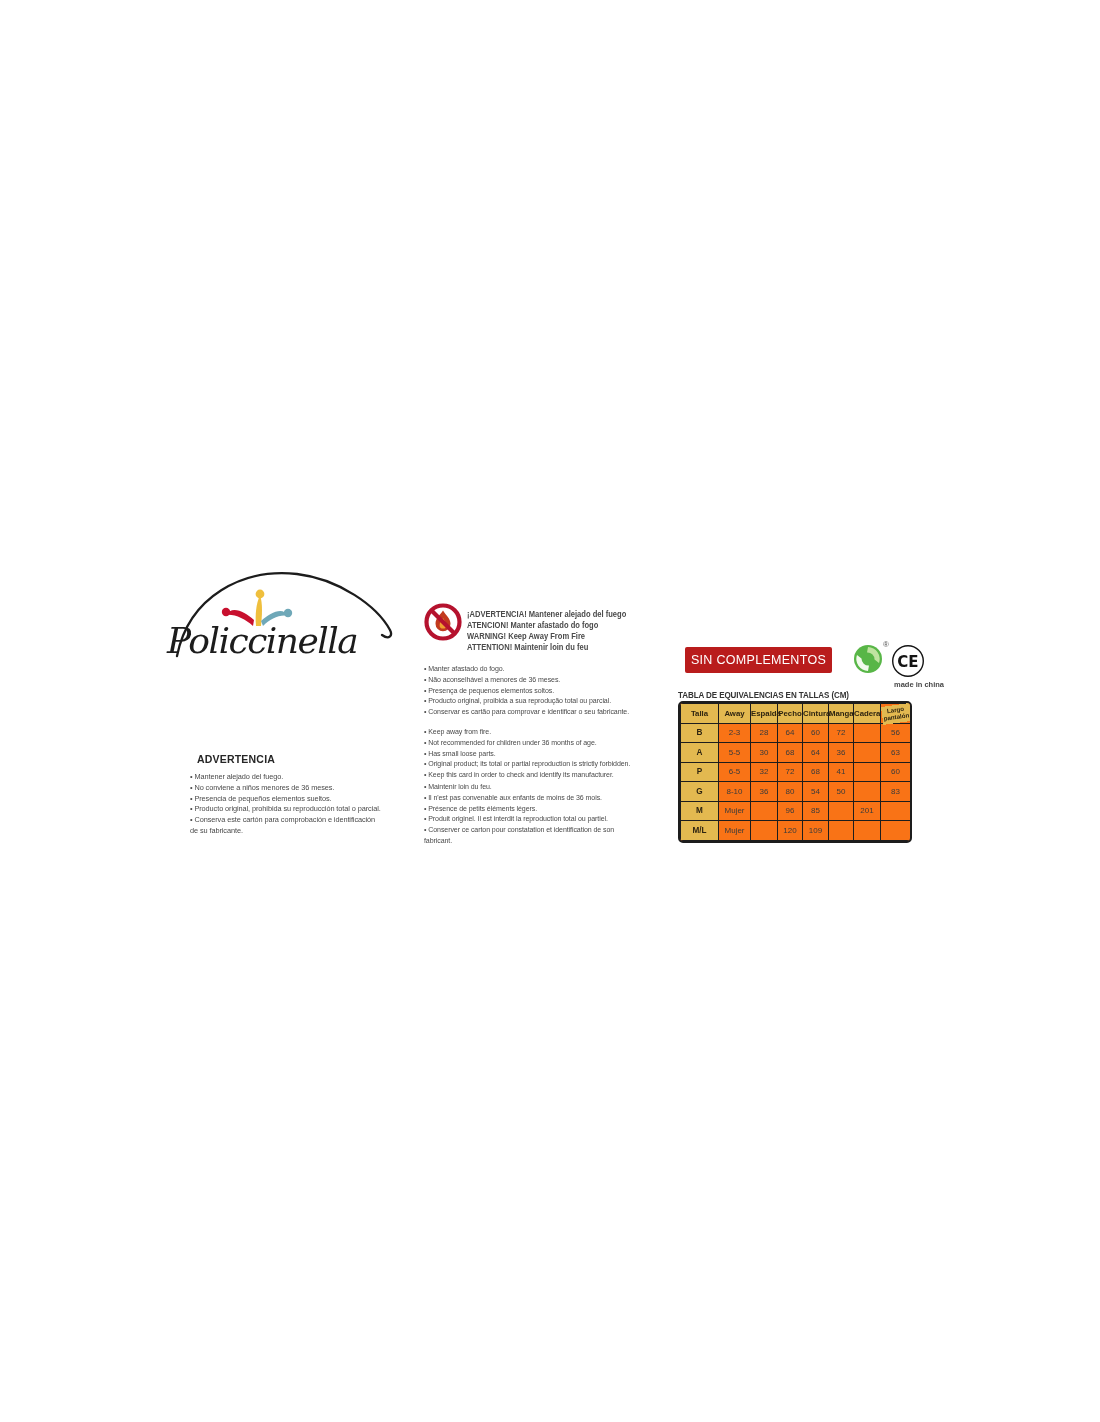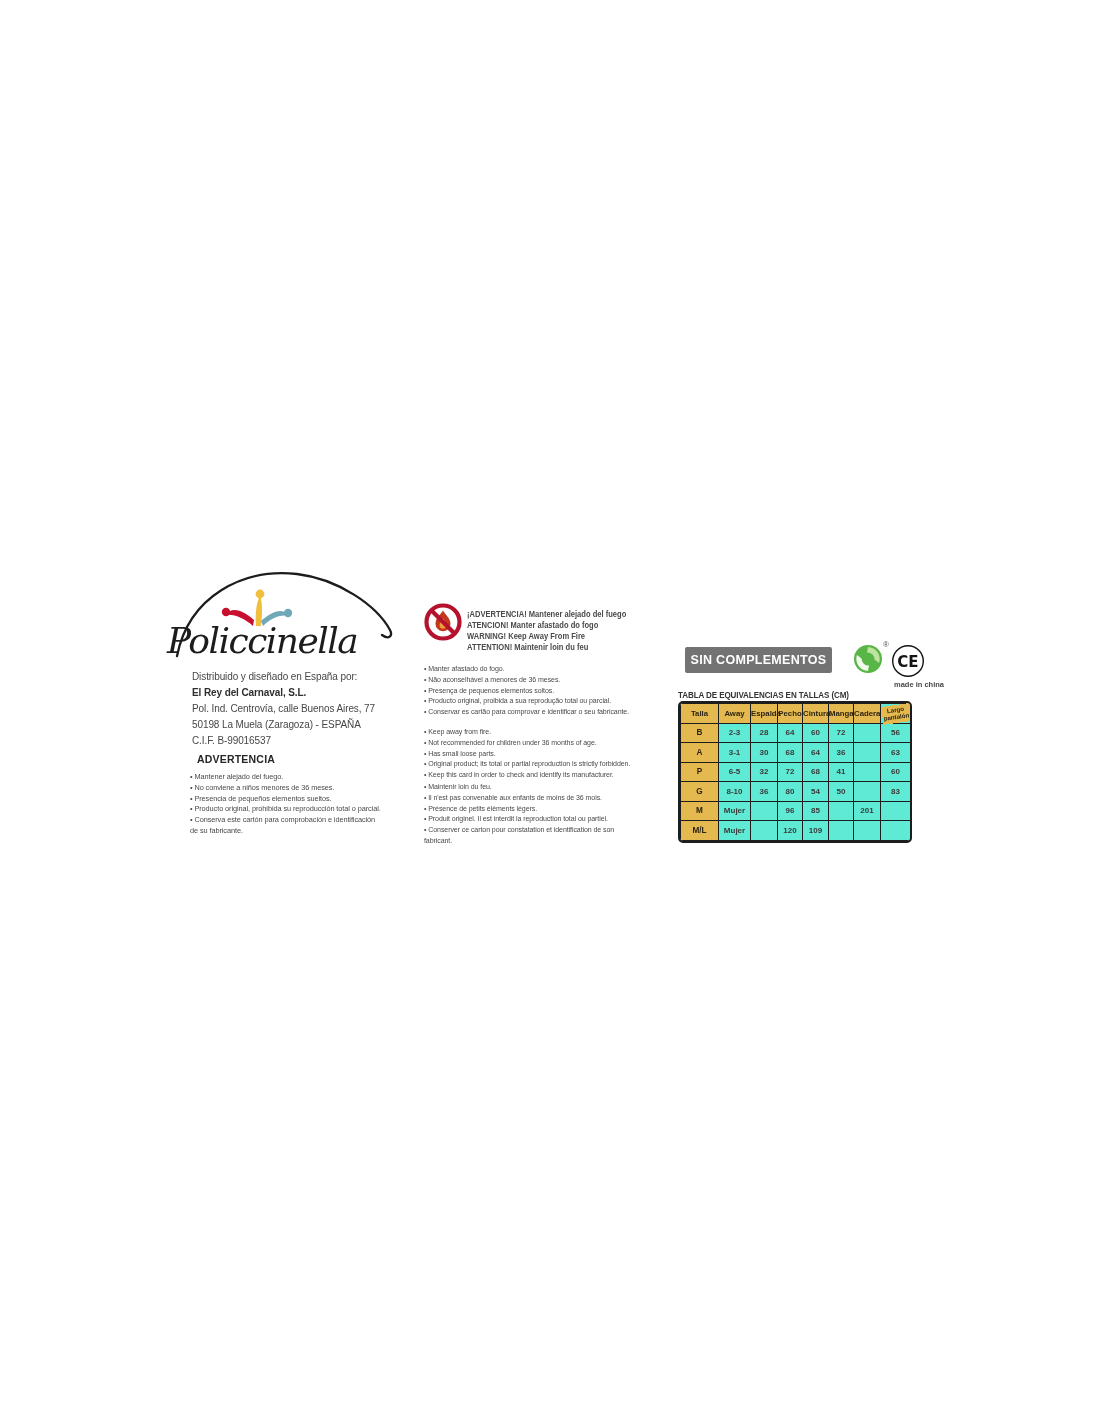--- a/index.html
+++ b/index.html
@@ -19,35 +19,35 @@
   
   .fire-svg { left:423px; top:602px; }
   .fire-head { left:467px; top:609px; font-size:8.6px; font-weight:bold; line-height:11px; color:#4a4a4a;
                white-space:nowrap; transform:scaleX(0.88); transform-origin:0 0; }
   .wblock { transform:scaleX(0.88); }
   .pt-list { left:424px; top:664px; }
   .en-list { left:424px; top:727px; }
   .fr-list { left:424px; top:782px; }
 
   
-  .banner { left:685px; top:647px; width:147px; height:26px; background:#737373; border-radius:2px;
+  .banner { left:685px; top:647px; width:147px; height:26px; background:#b91c1c; border-radius:2px;
             display:flex; align-items:center; justify-content:center;
-            color:#ffffff; font-weight:bold; font-size:12.5px; letter-spacing:0.3px; }
+            color:#ffffff; font-weight:normal; font-size:12.5px; letter-spacing:0.3px; }
   .green-dot-svg { left:853px; top:644px; }
   .reg-mark { left:883px; top:640px; font-size:8px; color:#555; }
   .ce-svg { left:891px; top:644px; }
   .made-in { left:881px; top:680px; width:76px; text-align:center; font-size:7.5px; font-weight:bold; color:#474747; }
   .tbl-title { left:678px; top:690px; font-size:8.3px; font-weight:bold; color:#333; letter-spacing:-0.1px;
                white-space:nowrap; transform:scaleX(0.97); transform-origin:0 0; }
 
   .table-wrap { left:678px; top:701px; width:230px; border:2px solid #1d1d1d; border-radius:5px;
-                overflow:hidden; background:#5eead4; }
+                overflow:hidden; background:#f97316; }
   table.size { border-collapse:collapse; width:100%; table-layout:fixed; }
   .size th, .size td { border:1px solid #1d1d1d; text-align:center; vertical-align:middle;
-                       padding:0; height:18.5px; font-size:8px; color:#3b3b3b; font-weight:bold; }
+                       padding:0; height:18.5px; font-size:8px; color:#3b3b3b; font-weight:normal; }
   .size thead th { background:#E3B950; color:#2e2410; font-weight:bold; font-size:7.8px; }
   .size tbody th { background:#E3B950; color:#2e2410; font-weight:bold; font-size:8.2px; }
   .size thead th.th-rot { font-size:6.2px; line-height:6.4px; white-space:normal; transform:rotate(-8deg); }
 </style>
 </head>
 <body>
 
 <div class="page">
 
   <svg class="abs logo-svg" width="240" height="104" viewBox="0 0 240 104">
@@ -56,27 +56,20 @@
       <path d="M30 36 C22 29 12 24 3 25 C9 15 22 22 31 30 Z" fill="#C8102E"></path>
       <circle cx="3" cy="22" r="4.2" fill="#C8102E"></circle>
       <path d="M33 36 C32 25 33 14 37 5 C40 14 39 26 38 36 Z" fill="#EFBF3D"></path>
       <circle cx="37" cy="4" r="4.4" fill="#EFBF3D"></circle>
       <path d="M40 36 C47 29 57 24 65 26 C60 16 47 23 38 31 Z" fill="#6FA8B8"></path>
       <circle cx="65" cy="23" r="4.2" fill="#6FA8B8"></circle>
     </g>
     <text x="4" y="87" font-family="DejaVu Serif, serif" font-style="italic" font-size="36" letter-spacing="-1.5" fill="#1c1c1c">Policcinella</text>
   </svg>
 
-  <div class="abs addr">
-    <div>Distribuido y diseñado en España por:</div>
-    <div class="company">El Rey del Carnaval, S.L.</div>
-    <div>Pol. Ind. Centrovía, calle Buenos Aires, 77</div>
-    <div>50198 La Muela (Zaragoza) - ESPAÑA</div>
-    <div>C.I.F. B-99016537</div>
-  </div>
 
   <div class="abs adv-title">ADVERTENCIA</div>
   <div class="abs bullet-block adv-list">
       <div>• Mantener alejado del fuego.</div>
       <div>• No conviene a niños menores de 36 meses.</div>
       <div>• Presencia de pequeños elementos sueltos.</div>
       <div>• Producto original, prohibida su reproducción total o parcial.</div>
       <div>• Conserva este cartón para comprobación e identificación</div>
       <div>de su fabricante.</div>
     </div>
@@ -165,21 +158,21 @@
             <td>2-3</td>
             <td>28</td>
             <td>64</td>
             <td>60</td>
             <td>72</td>
             <td></td>
             <td>56</td>
           </tr>
           <tr>
             <th>A</th>
-            <td>3-1</td>
+            <td>5-5</td>
             <td>30</td>
             <td>68</td>
             <td>64</td>
             <td>36</td>
             <td></td>
             <td>63</td>
           </tr>
           <tr>
             <th>P</th>
             <td>6-5</td>

